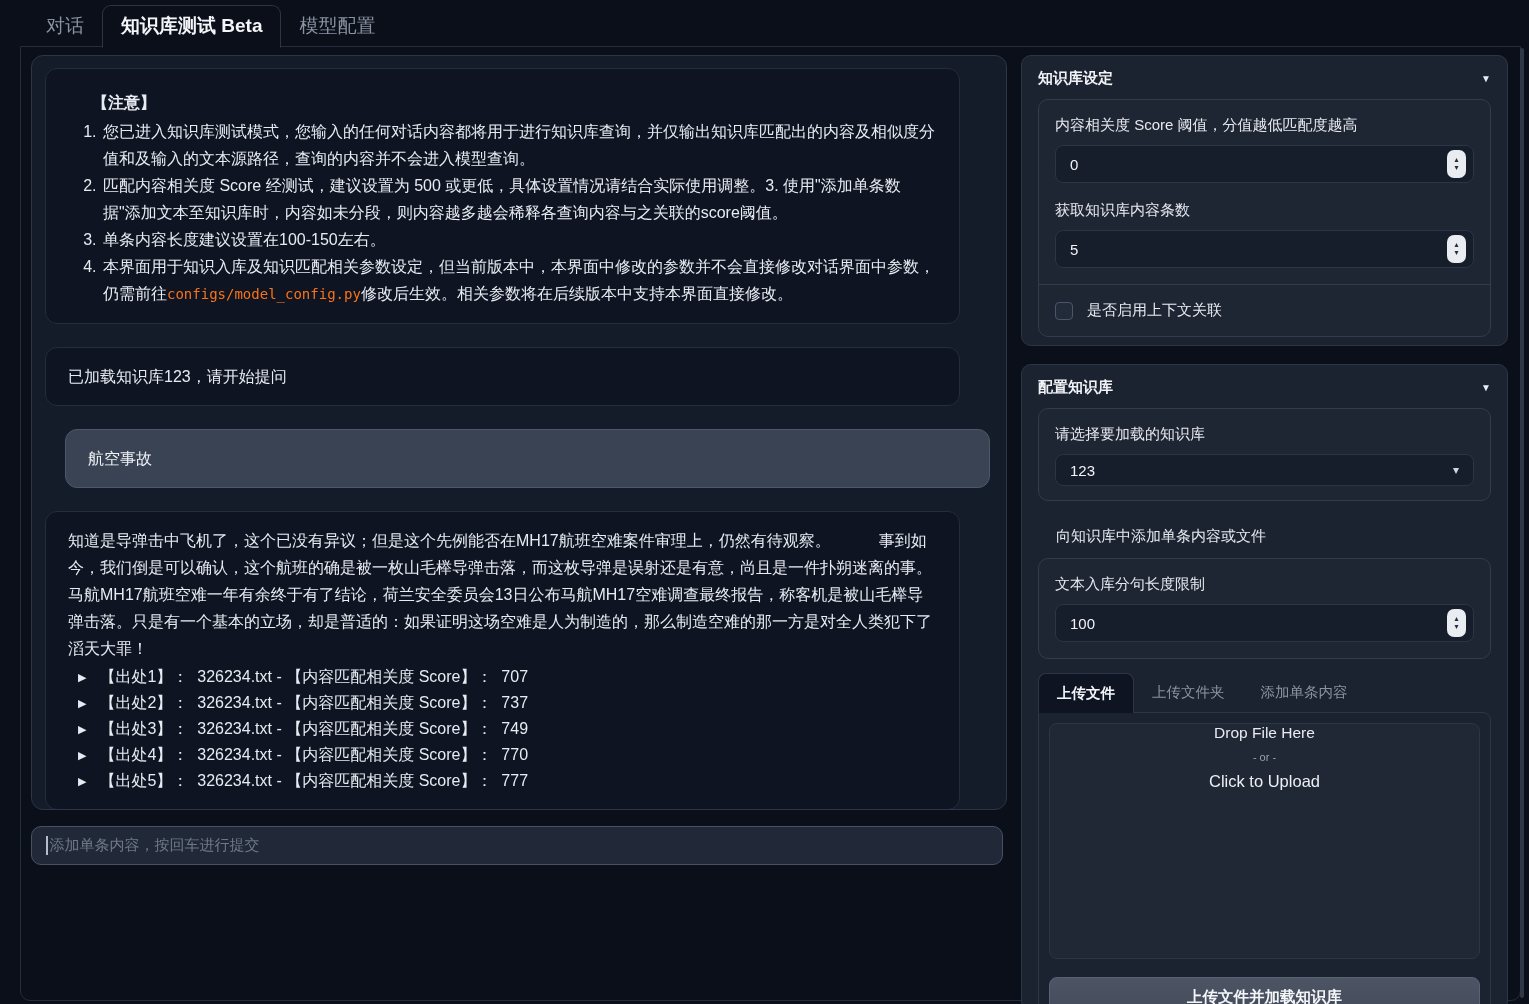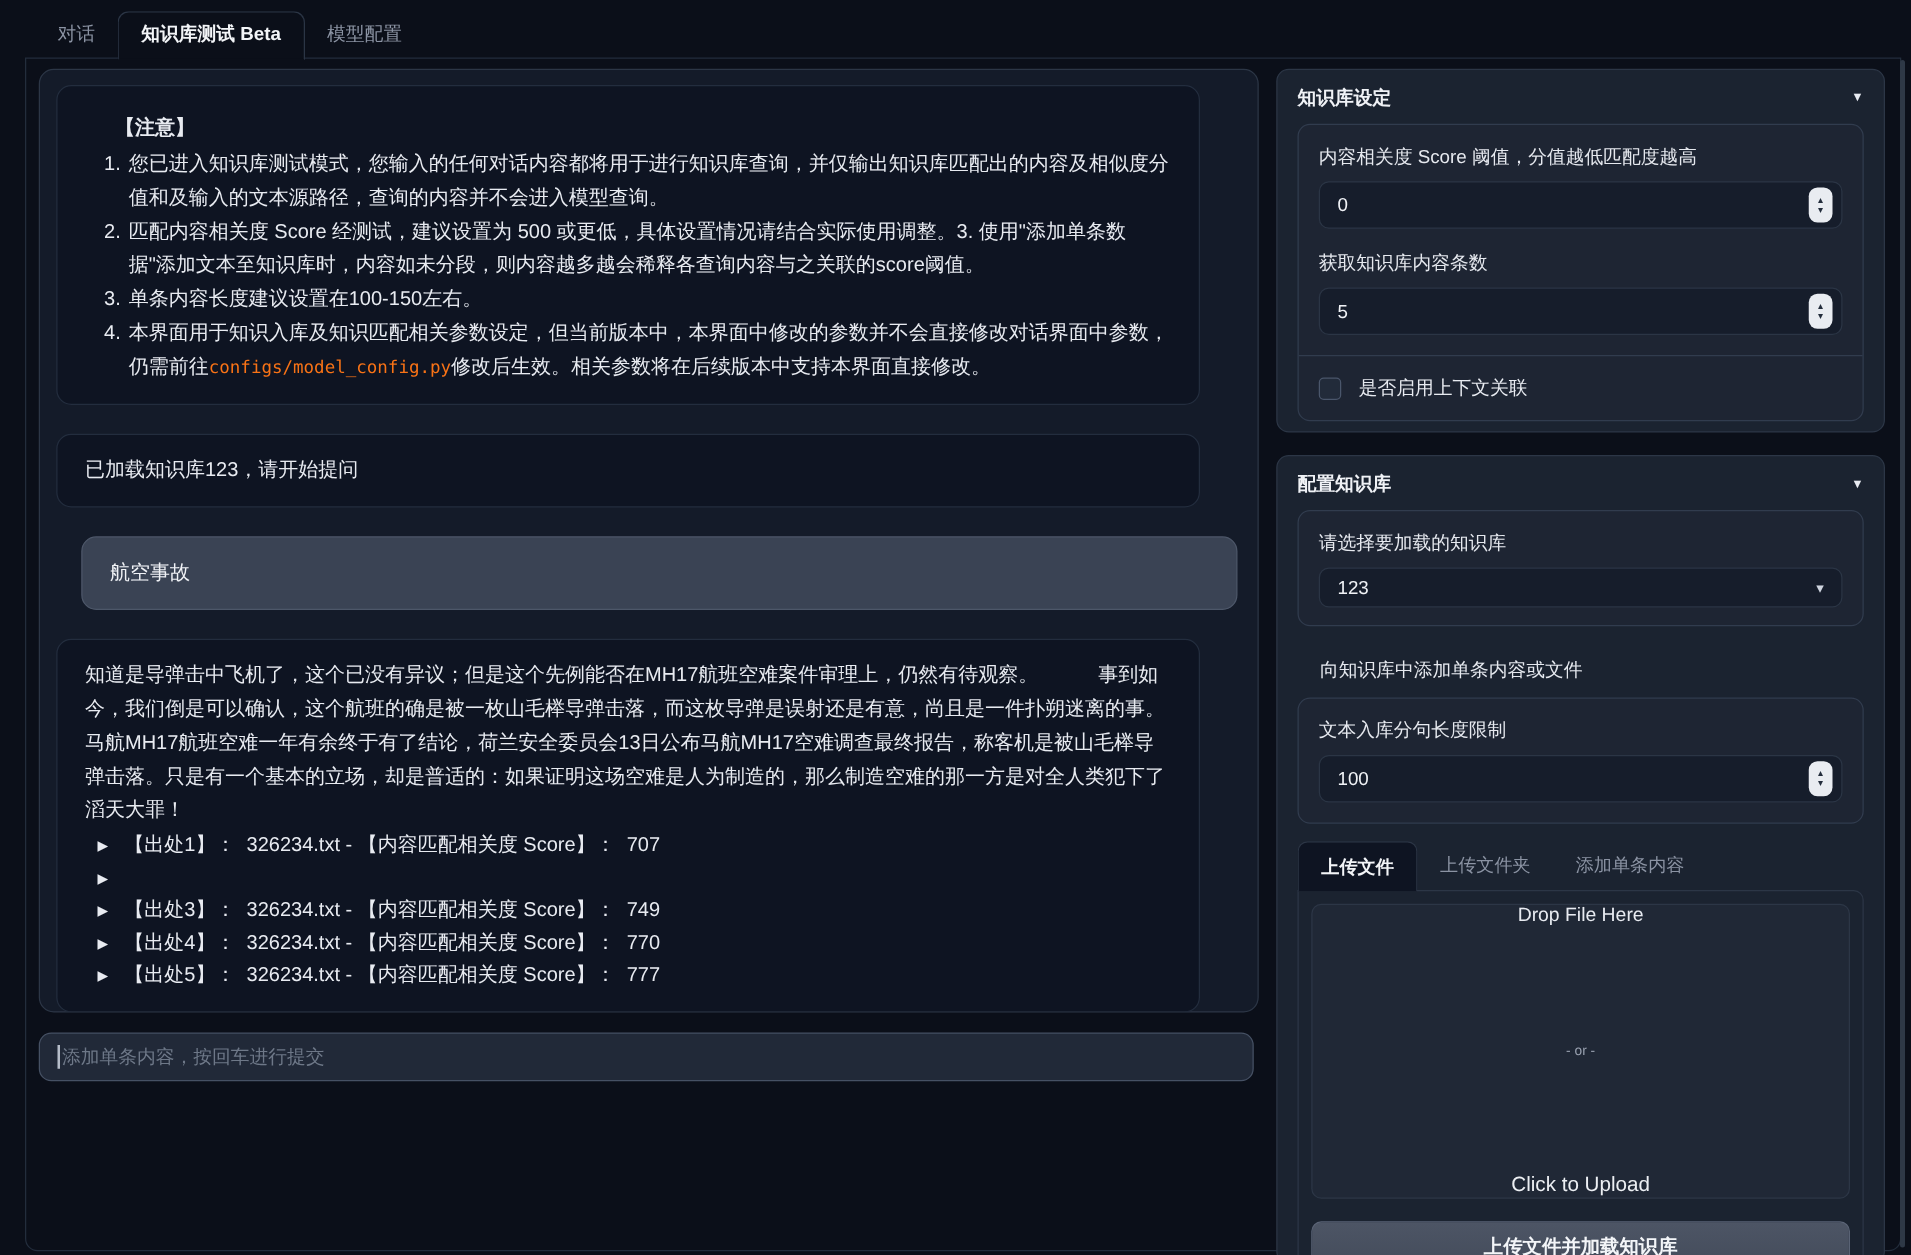--- a/index.html
+++ b/index.html
@@ -10,21 +10,21 @@
     color:#e8ebf1;
     font-size:15px;
     position:relative;
   }
   
   .tab-nav{
     position:absolute; top:9px; left:20px; width:1501px; height:38px;
     display:flex; align-items:flex-end; padding-left:8px; z-index:3;
   }
   .tab{
-    background:transparent; border:none; color:#8b93a3; font-size:15px;
+    background:transparent; border:none; color:#8b93a3; font-size:19px;
     padding:10px 18px 12px; cursor:pointer; font-family:inherit; line-height:1;
   }
   .tab.active{
     color:#f3f5f8; font-weight:bold; background:#0b0f19;
     border:1px solid #2b3545; border-bottom:1px solid #0b0f19;
     border-radius:9px 9px 0 0; margin-bottom:-1px; z-index:4; position:relative;
   }
   
   .frame{
     position:absolute; top:46px; left:20px; width:1501px; height:955px;
@@ -124,21 +124,21 @@
     background:#0e1422; color:#f3f5f8; font-weight:bold;
     border:1px solid #2c3646; border-bottom:none; border-radius:8px 8px 0 0;
     margin-bottom:-1px; position:relative;
   }
   .tab-content{
     margin:0 16px; border:1px solid #2c3646; border-radius:0 8px 8px 8px;
     padding:10px; position:relative; z-index:1;
   }
   .dropzone{
     border:1px solid #2c3646; border-radius:8px; height:236px; background:#202836;
-    display:flex; flex-direction:column; align-items:center; justify-content:space-between;
+    display:flex; flex-direction:column; align-items:center; justify-content:flex-start;
     gap:9px; cursor:pointer;
   }
   .dz1{ font-size:15.5px; color:#e8ebf1; }
   .dz2{ font-size:11px; color:#99a1b0; }
   .dz3{ font-size:16.5px; color:#eceff3; }
   .upload-btn{
     margin-top:18px; width:100%; height:40px; border-radius:8px;
     background:linear-gradient(#4d5565,#434b5a); border:1px solid #5a6375;
     color:#f3f5f8; font-size:15.5px; font-weight:bold; cursor:pointer;
     font-family:inherit;
@@ -177,21 +177,21 @@
         </div>
 
         <div class="msg bot">已加载知识库123，请开始提问</div>
 
         <div class="msg user">航空事故</div>
 
         <div class="msg bot">
           <p class="answer">知道是导弹击中飞机了，这个已没有异议；但是这个先例能否在MH17航班空难案件审理上，仍然有待观察。　　　事到如今，我们倒是可以确认，这个航班的确是被一枚山毛榉导弹击落，而这枚导弹是误射还是有意，尚且是一件扑朔迷离的事。马航MH17航班空难一年有余终于有了结论，荷兰安全委员会13日公布马航MH17空难调查最终报告，称客机是被山毛榉导弹击落。只是有一个基本的立场，却是普适的：如果证明这场空难是人为制造的，那么制造空难的那一方是对全人类犯下了滔天大罪！</p>
           <div>
             <div class="source-row"><span class="arrow">▶</span><span>【出处1】：  326234.txt - 【内容匹配相关度 Score】：  707</span></div>
-            <div class="source-row"><span class="arrow">▶</span></div>
+            <div class="source-row"><span class="arrow">▶</span><span>【出处2】：  326234.txt - 【内容匹配相关度 Score】：  737</span></div>
             <div class="source-row"><span class="arrow">▶</span><span>【出处3】：  326234.txt - 【内容匹配相关度 Score】：  749</span></div>
             <div class="source-row"><span class="arrow">▶</span><span>【出处4】：  326234.txt - 【内容匹配相关度 Score】：  770</span></div>
             <div class="source-row"><span class="arrow">▶</span><span>【出处5】：  326234.txt - 【内容匹配相关度 Score】：  777</span></div>
           </div>
         </div>
 
       </div>
 
       <div class="query-input">
         <span class="caret"></span>

